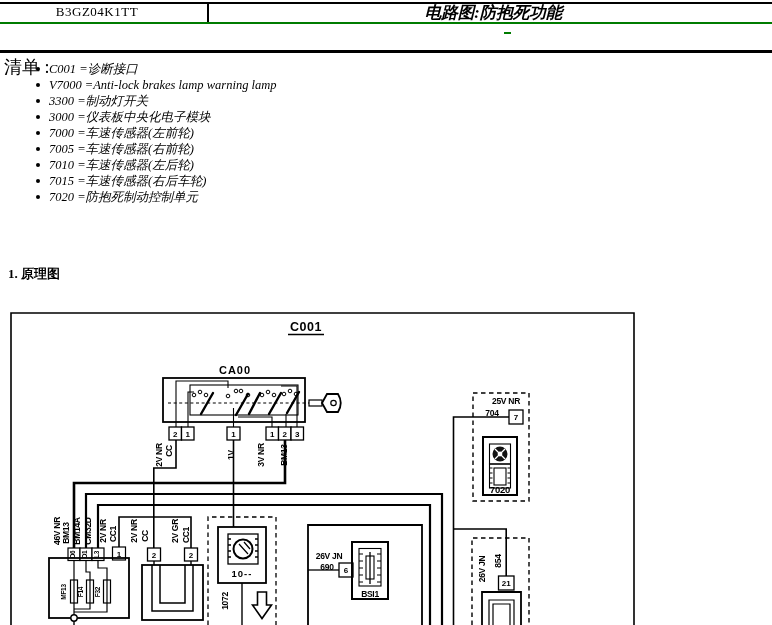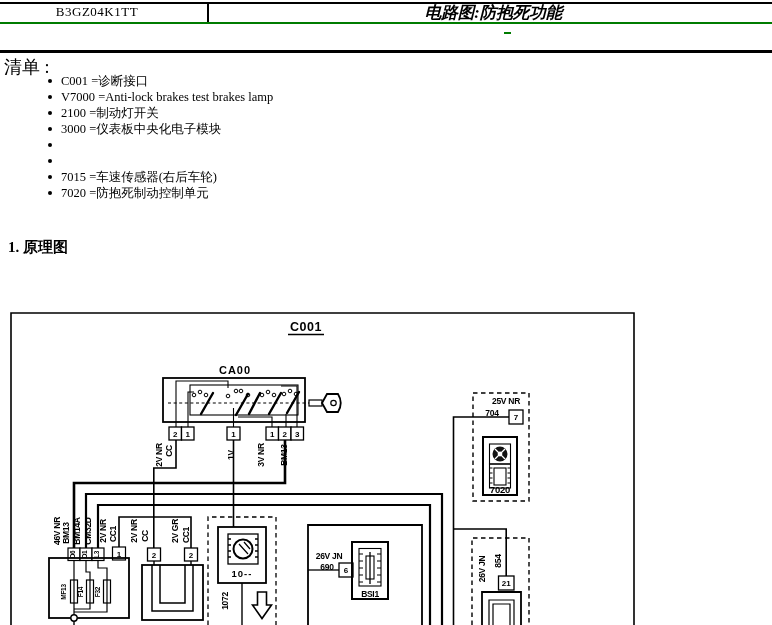--- a/index.html
+++ b/index.html
@@ -7,25 +7,25 @@
         font-family:"Liberation Serif",serif;color:#000;}
   .abs{position:absolute;}
   .hdr-topline{top:2px;left:0;width:772px;height:2px;background:#000;}
   .hdr-doccode{top:4px;left:0;width:194px;text-align:center;font-size:13px;letter-spacing:.5px;}
   .hdr-divider{top:3px;left:207px;width:2px;height:19px;background:#000;}
   .hdr-title{top:2px;left:211px;width:565px;text-align:center;font-weight:bold;font-size:16.5px;font-style:italic;}
   .hdr-greenline{top:22px;left:0;width:772px;height:2px;background:#007C00;}
   .green-dash{top:32px;left:504px;width:7px;height:2px;background:#007C00;}
   .thick-rule{top:50px;left:0;width:772px;height:3px;background:#000;}
   .list-label{top:55px;left:4px;font-size:18px;}
-  .itemlist{top:61px;left:36px;margin:12px;padding:0;list-style:none;}
+  .itemlist{top:61px;left:36px;margin:0;padding:0;list-style:none;font-style:italic;}
   .itemlist li{height:16px;line-height:16px;font-size:12.5px;white-space:nowrap;}
   .bullet{display:inline-block;width:4px;height:4px;border-radius:50%;background:#000;
           margin-right:9px;vertical-align:2px;}
-  .section-heading{top:238px;left:8px;font-weight:bold;font-size:15px;}
+  .section-heading{top:265px;left:8px;font-weight:bold;font-size:13px;}
   svg text{fill:#000;}
   .dl   {font:bold 8.5px "Liberation Sans",sans-serif;letter-spacing:-0.3px;}
   .dl7  {font:bold 6.5px "Liberation Sans",sans-serif;letter-spacing:-0.3px;}
   .dnum {font:bold 8px "Liberation Sans",sans-serif;}
   .dname{font:bold 9.5px "Liberation Sans",sans-serif;letter-spacing:-0.2px;}
   .dbig {font:bold 11px "Liberation Sans",sans-serif;letter-spacing:1px;}
   .dc001{font:bold 12.5px "Liberation Sans",sans-serif;letter-spacing:.5px;}
 </style>
 </head>
 <body>
@@ -37,25 +37,26 @@
   <div class="abs hdr-divider"></div>
   <div class="abs hdr-title">电路图:防抱死功能</div>
   <div class="abs hdr-greenline"></div>
   <div class="abs green-dash"></div>
   <div class="abs thick-rule"></div>
 
   <div class="abs list-label">清单 :</div>
 
   <ul class="abs itemlist">
     <li><span class="bullet"></span><span>C001 =诊断接口</span></li>
-    <li><span class="bullet"></span><span>V7000 =Anti-lock brakes test brakes lamp</span></li>
-    <li><span class="bullet"></span><span>2100 =制动灯开关</span></li>
+    <li><span class="bullet"></span><span>V7000 =Anti-lock brakes lamp warning lamp</span></li>
+    <li><span class="bullet"></span><span>3300 =制动灯开关</span></li>
     <li><span class="bullet"></span><span>3000 =仪表板中央化电子模块</span></li>
-    <li><span class="bullet"></span></li>
-    <li><span class="bullet"></span></li>
+    <li><span class="bullet"></span><span>7000 =车速传感器(左前轮)</span></li>
+    <li><span class="bullet"></span><span>7005 =车速传感器(右前轮)</span></li>
+    <li><span class="bullet"></span><span>7010 =车速传感器(左后轮)</span></li>
     <li><span class="bullet"></span><span>7015 =车速传感器(右后车轮)</span></li>
     <li><span class="bullet"></span><span>7020 =防抱死制动控制单元</span></li>
   </ul>
 
   <div class="abs section-heading">1. 原理图</div>
 
   <svg class="abs" style="top:300px;left:0;" width="772" height="325" viewBox="0 0 772 325" fill="none" stroke="#000" stroke-width="1.4">
 
     <path d="M11,325 V13 H634 V325" stroke-width="1.6"></path>
 

